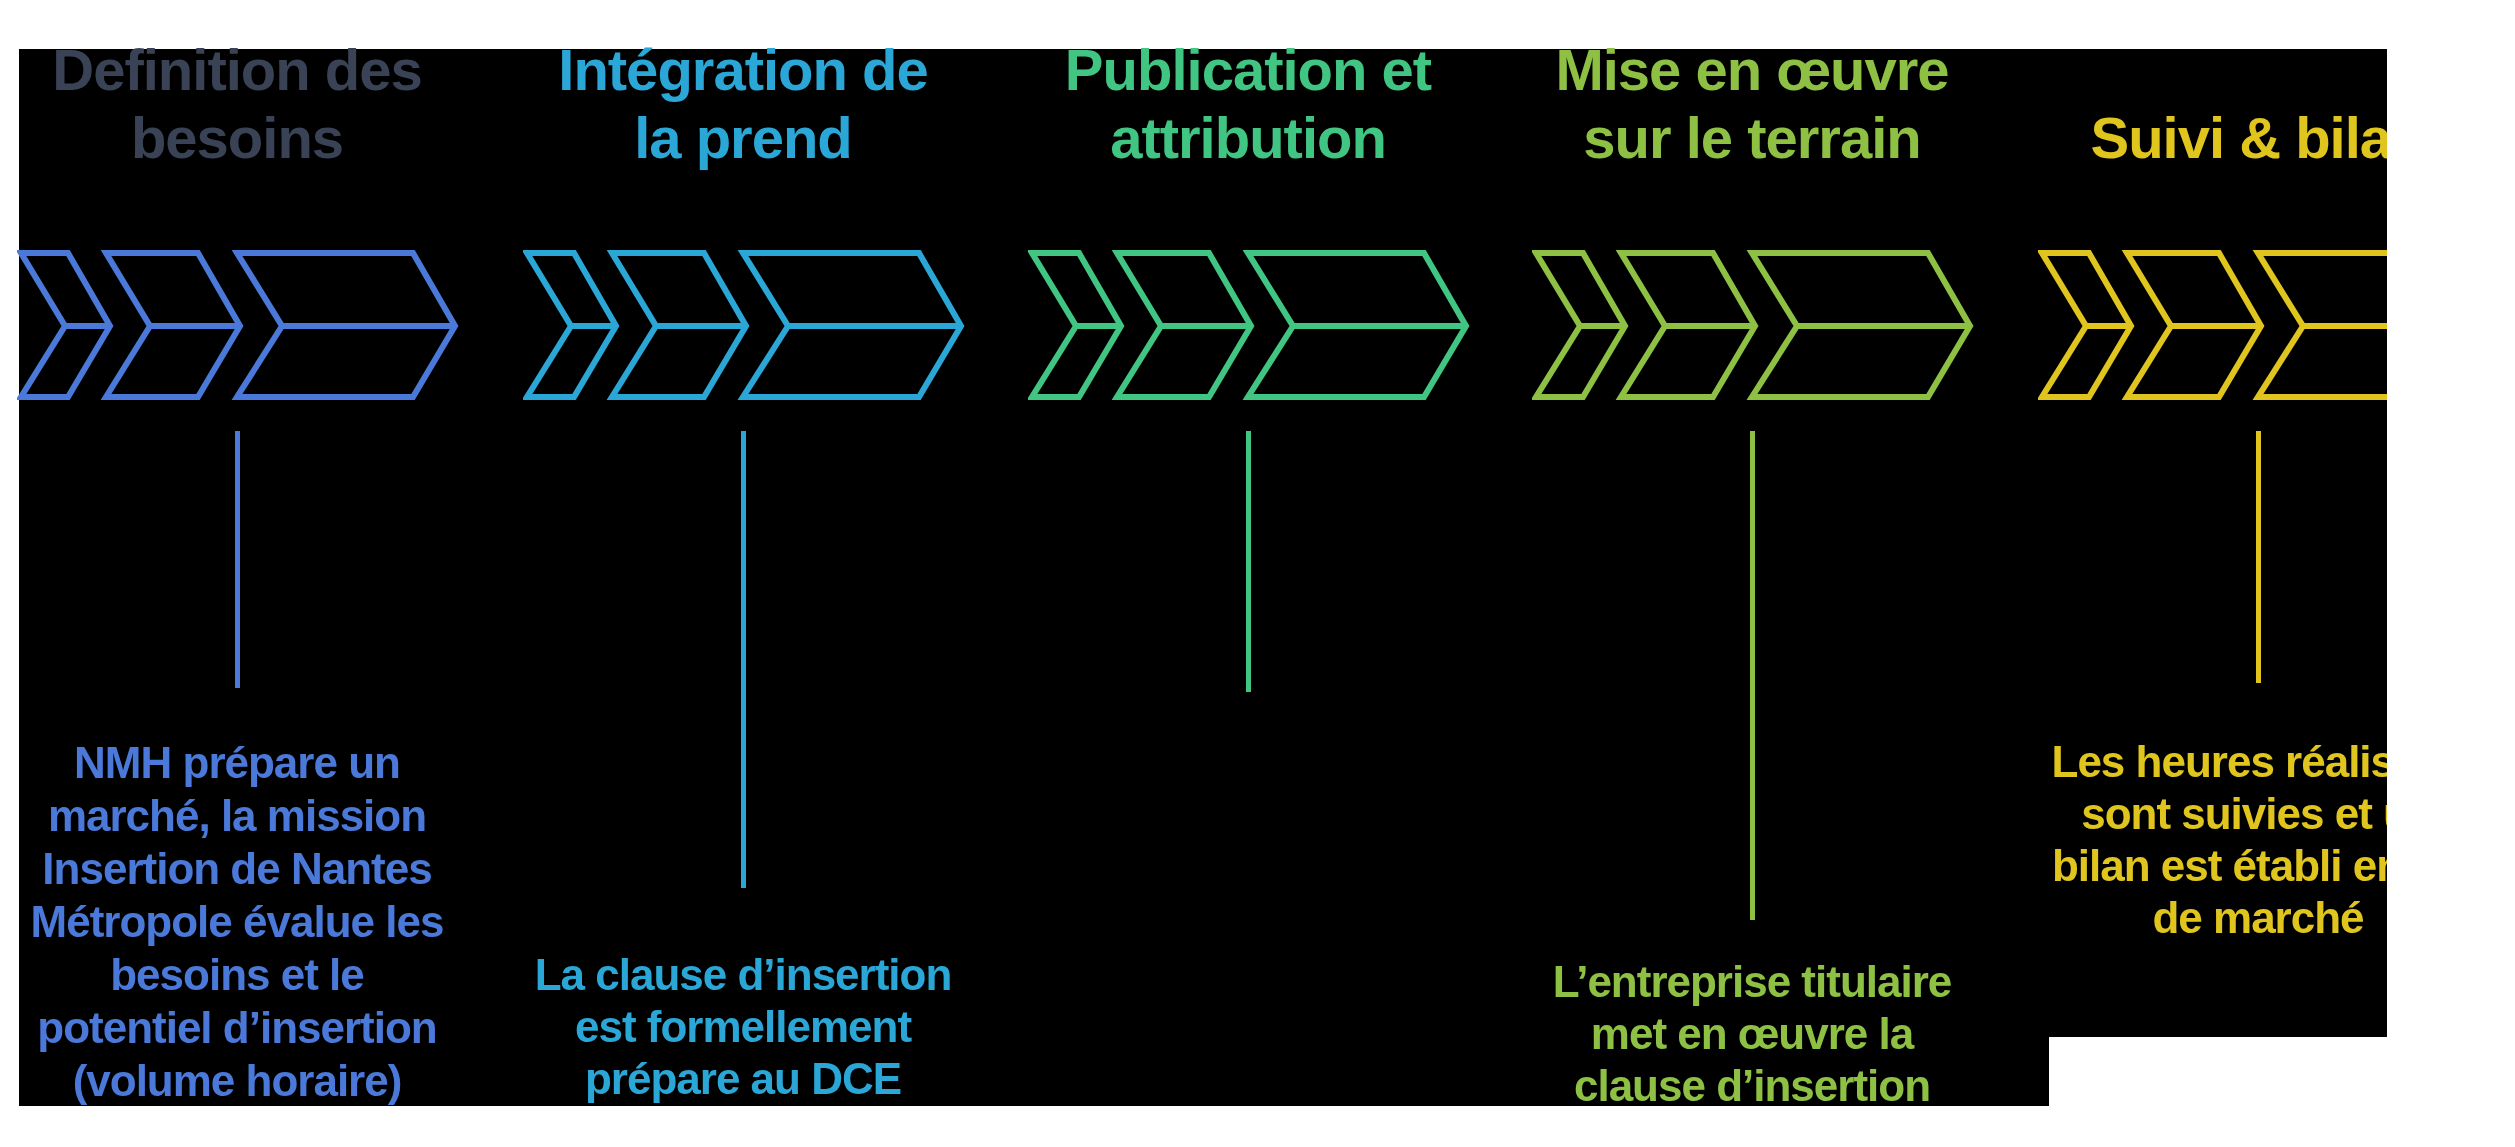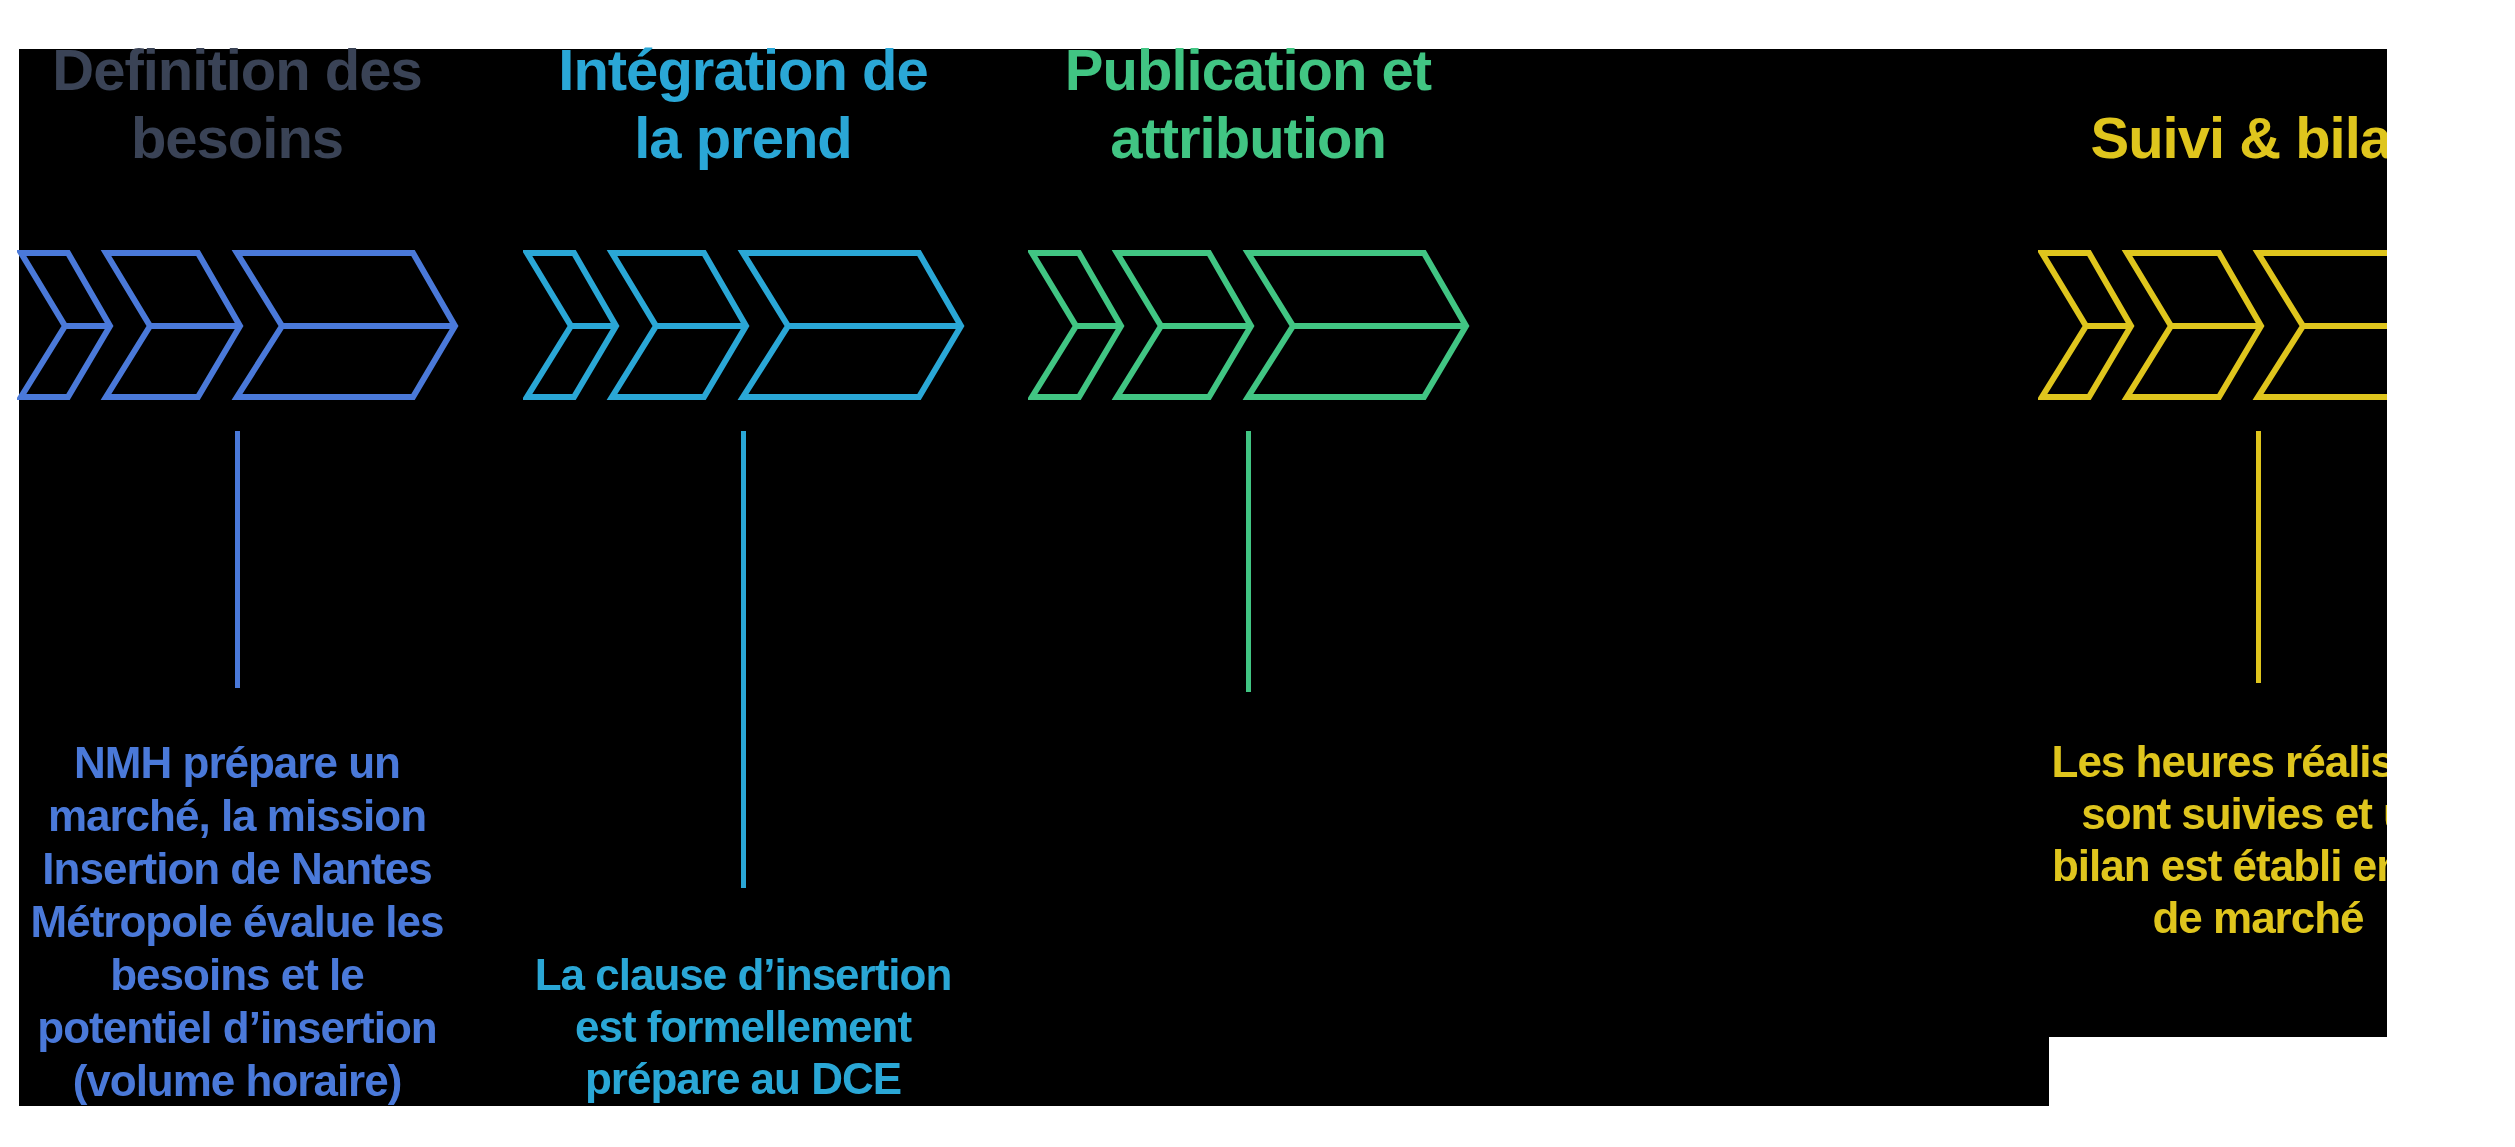--- a/index.html
+++ b/index.html
@@ -127,20 +127,33 @@
     <h2 class="title">Publication et
 attribution</h2>
     <svg class="chevrons" viewBox="0 0 448 156" aria-hidden="true">
       <path d="M4 4 L51 4 L93 77 L51 148 L4 148 L48 77 Z M48 77 H93"></path>
       <path d="M89 4 L181 4 L223 77 L181 148 L89 148 L133 77 Z M133 77 H223"></path>
       <path d="M220 4 L396 4 L438 77 L396 148 L220 148 L265 77 Z M265 77 H438"></path>
     </svg>
     <div class="connector"></div>
   </section>
 
+  <section class="step step-4" style="--accent: #8dc043; --title-color: #8dc043;">
+    <h2 class="title">Mise en œuvre
+sur le terrain</h2>
+    <svg class="chevrons" viewBox="0 0 448 156" aria-hidden="true">
+      <path d="M4 4 L51 4 L93 77 L51 148 L4 148 L48 77 Z M48 77 H93"></path>
+      <path d="M89 4 L181 4 L223 77 L181 148 L89 148 L133 77 Z M133 77 H223"></path>
+      <path d="M220 4 L396 4 L438 77 L396 148 L220 148 L265 77 Z M265 77 H438"></path>
+    </svg>
+    <div class="connector"></div>
+    <p class="desc">L’entreprise titulaire
+met en œuvre la
+clause d’insertion</p>
+  </section>
 
   <section class="step step-5" style="--accent: #dfc51d; --title-color: #dfc51d;">
     <h2 class="title single">Suivi &amp; bilan</h2>
     <svg class="chevrons" viewBox="0 0 448 156" aria-hidden="true">
       <path d="M4 4 L51 4 L93 77 L51 148 L4 148 L48 77 Z M48 77 H93"></path>
       <path d="M89 4 L181 4 L223 77 L181 148 L89 148 L133 77 Z M133 77 H223"></path>
       <path d="M220 4 L396 4 L438 77 L396 148 L220 148 L265 77 Z M265 77 H438"></path>
     </svg>
     <div class="connector"></div>
     <p class="desc">Les heures réalisées

